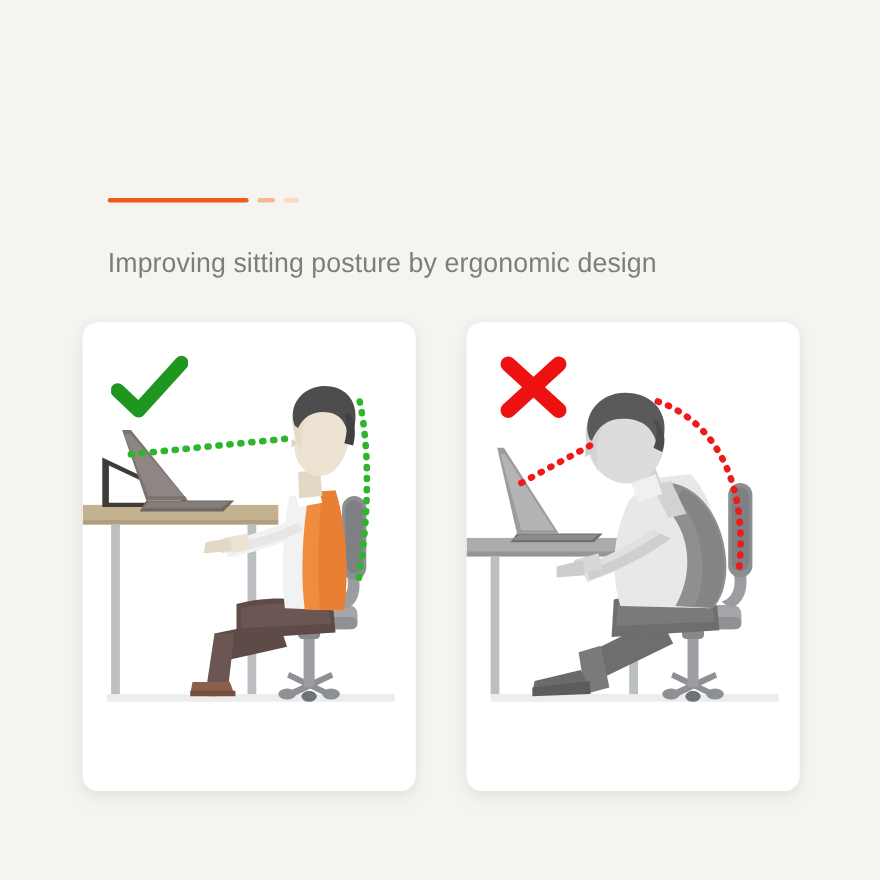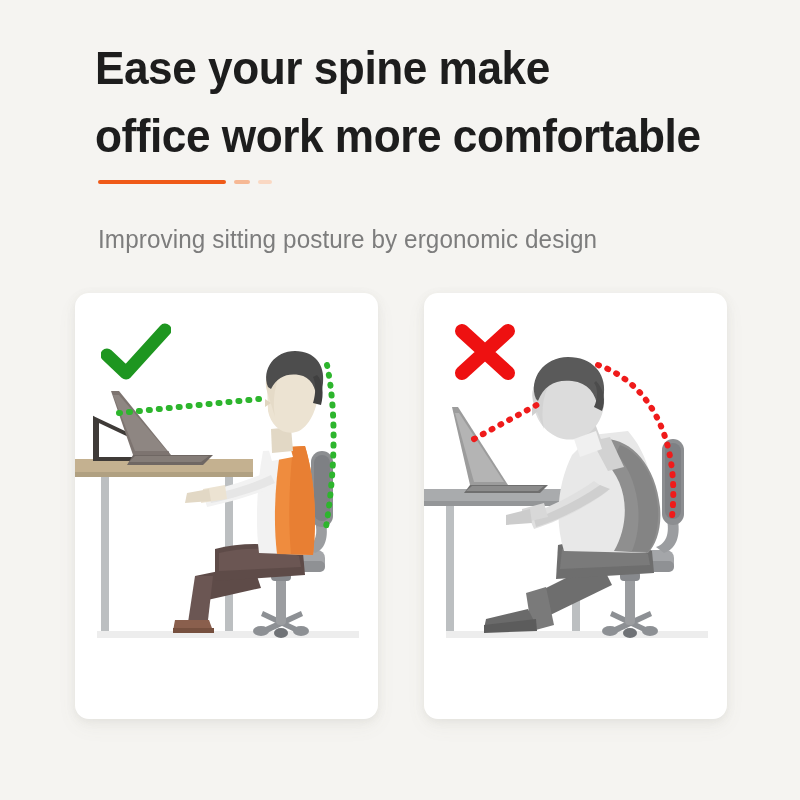--- a/index.html
+++ b/index.html
@@ -117,24 +117,20 @@
     bottom: 46px;
     width: 303px;
     height: 330px;
   }
 </style>
 </head>
 <body>
 
 <div class="page">
 
-  <div class="header">
-    <div class="headline">Ease your spine make</div>
-    <div class="headline">office work more comfortable</div>
-  </div>
 
   <div class="divider">
     <span class="dash-main"></span>
     <span class="dash-mid"></span>
     <span class="dash-small"></span>
   </div>
 
   <div class="subtitle">Improving sitting posture by ergonomic design</div>
 
   <div class="cards">

